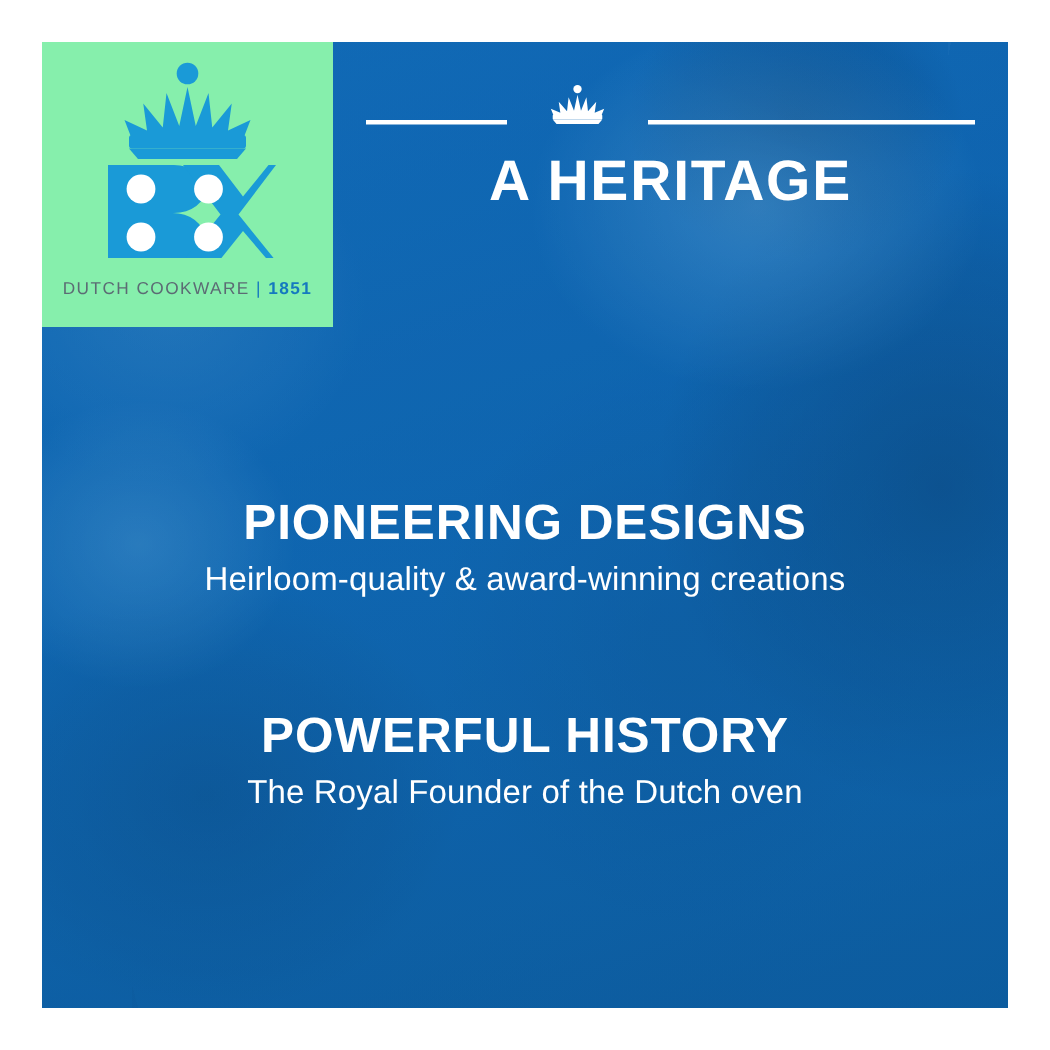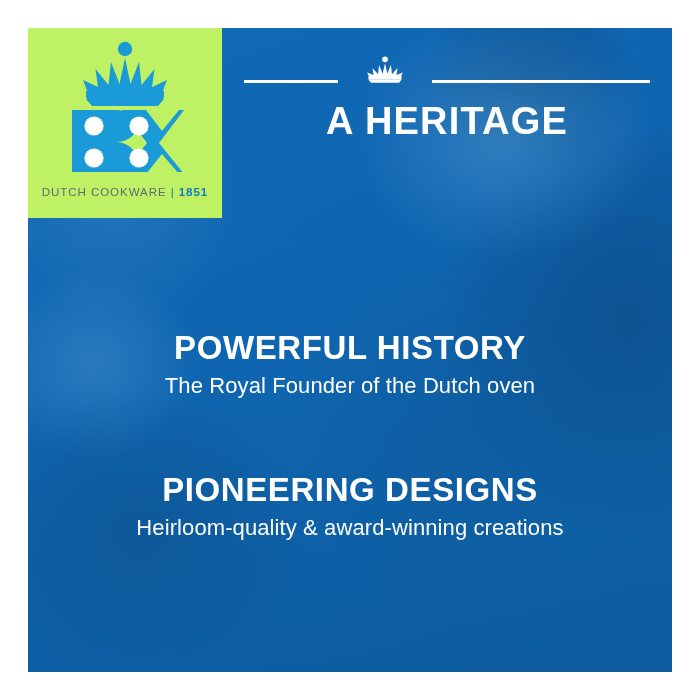--- a/index.html
+++ b/index.html
@@ -71,21 +71,21 @@
   .photo-tint2 {
     position: absolute; inset: 0;
     background: linear-gradient(180deg, rgba(21,121,191,0.18) 0%, rgba(21,121,191,0.30) 55%, rgba(17,106,170,0.38) 100%);
   }
 
   
   .logo-card {
     position: absolute;
     left: 28px; top: 28px;
     width: 194px; height: 190px;
-    background: #bef264;
+    background: #86efac;
     z-index: 6;
     display: flex;
     flex-direction: column;
     align-items: center;
   }
   .logo-mark { margin-top: 12px; }
   .logo-tag {
     margin-top: 10px;
     font-size: 11.5px;
     letter-spacing: 0.95px;
@@ -239,23 +239,23 @@
 
       <div class="rule rule-right"></div>
     </div>
 
     <div class="title-1">A HERITAGE</div>
   </div>
 
   <div class="messages">
 
     <div class="msg">
+      <div class="msg-head">PIONEERING DESIGNS</div>
+      <div class="msg-sub">Heirloom-quality &amp; award-winning creations</div>
+    </div>
+
+    <div class="msg">
       <div class="msg-head">POWERFUL HISTORY</div>
       <div class="msg-sub">The Royal Founder of the Dutch oven</div>
     </div>
-
-    <div class="msg">
-      <div class="msg-head">PIONEERING DESIGNS</div>
-      <div class="msg-sub">Heirloom-quality &amp; award-winning creations</div>
-    </div>
   </div>
 
 </div>
 
 </body></html>

